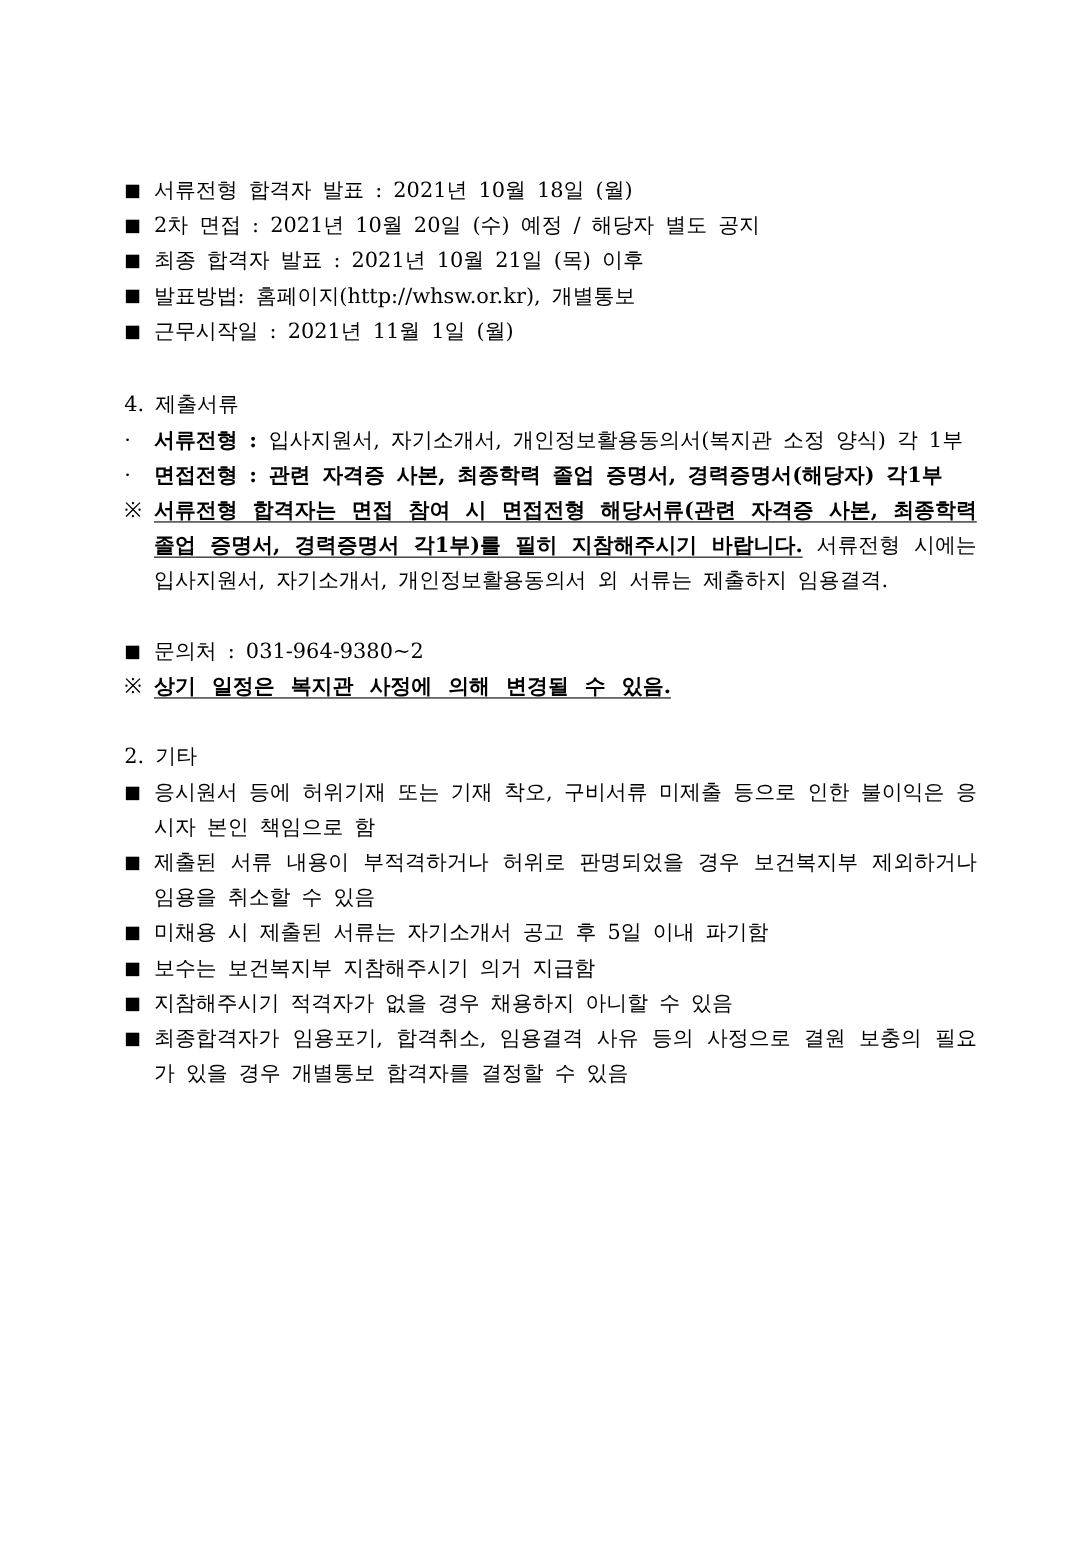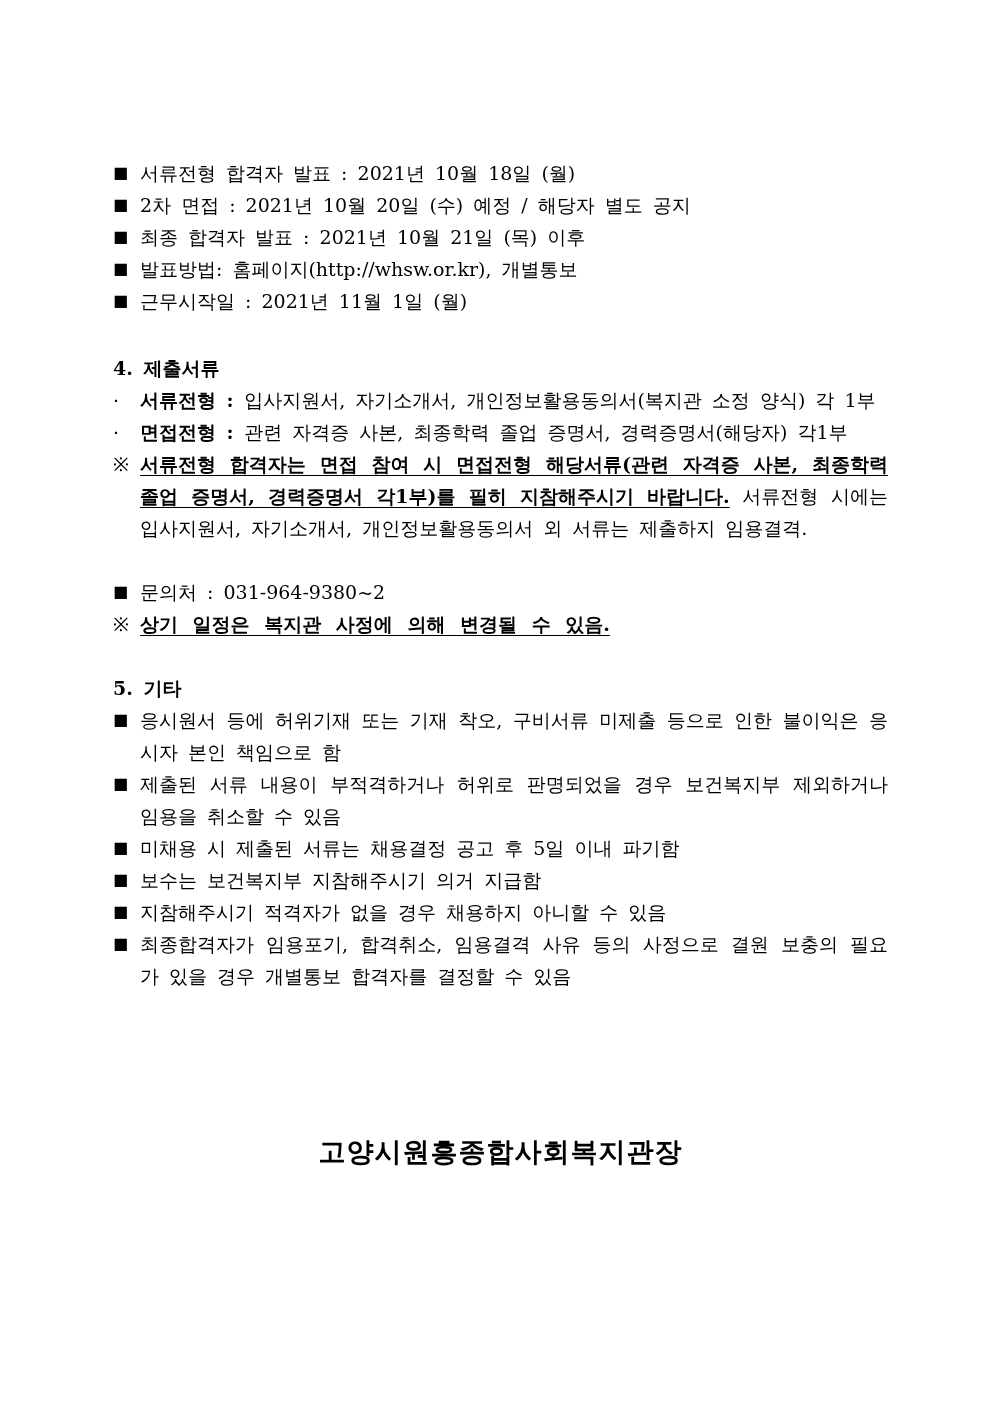--- a/index.html
+++ b/index.html
@@ -31,26 +31,26 @@
     white-space: nowrap;
   }
   .bullet.square { font-size: 16px; }
   .text {
     flex: 1 1 auto;
     text-align: justify;
   }
   .heading {
     font-size: 19px;
     line-height: 32px;
-    font-weight: bold;
+    font-weight: normal;
     word-spacing: 4px;
   }
   .heading.sec4 { margin-top: 35px; }
   .mt32 { margin-top: 32px; }
-  .bold { font-weight: normal; }
+  .bold { font-weight: bold; }
   .u {
     text-decoration: underline;
     text-underline-offset: 4px;
   }
   .wide { word-spacing: 8px; text-decoration: underline; }
   .signature {
     margin-top: 140px;
     text-align: center;
     font-size: 27px;
     line-height: 40px;
@@ -105,44 +105,43 @@
 
   <div class="li mt32">
     <span class="bullet square">■</span>
     <span class="text">문의처 : 031-964-9380~2</span>
   </div>
   <div class="li">
     <span class="bullet">※</span>
     <span class="text"><b class="u wide">상기 일정은 복지관 사정에 의해 변경될 수 있음.</b></span>
   </div>
 
-  <div class="heading mt32">5. 기타</div>
+  <div class="heading mt32">2. 기타</div>
 
   <div>
     <div class="li">
       <span class="bullet square">■</span>
       <span class="text">응시원서 등에 허위기재 또는 기재 착오, 구비서류 미제출 등으로 인한 불이익은 응시자 본인 책임으로 함</span>
     </div>
     <div class="li">
       <span class="bullet square">■</span>
       <span class="text">제출된 서류 내용이 부적격하거나 허위로 판명되었을 경우 보건복지부 제외하거나 임용을 취소할 수 있음</span>
     </div>
     <div class="li">
       <span class="bullet square">■</span>
-      <span class="text">미채용 시 제출된 서류는 채용결정 공고 후 5일 이내 파기함</span>
+      <span class="text">미채용 시 제출된 서류는 자기소개서 공고 후 5일 이내 파기함</span>
     </div>
     <div class="li">
       <span class="bullet square">■</span>
       <span class="text">보수는 보건복지부 지참해주시기 의거 지급함</span>
     </div>
     <div class="li">
       <span class="bullet square">■</span>
       <span class="text">지참해주시기 적격자가 없을 경우 채용하지 아니할 수 있음</span>
     </div>
     <div class="li">
       <span class="bullet square">■</span>
       <span class="text">최종합격자가 임용포기, 합격취소, 임용결격 사유 등의 사정으로 결원 보충의 필요가 있을 경우 개별통보 합격자를 결정할 수 있음</span>
     </div>
   </div>
 
-  <div class="signature">고양시원흥종합사회복지관장</div>
 
 </div>
 
 </body></html>

